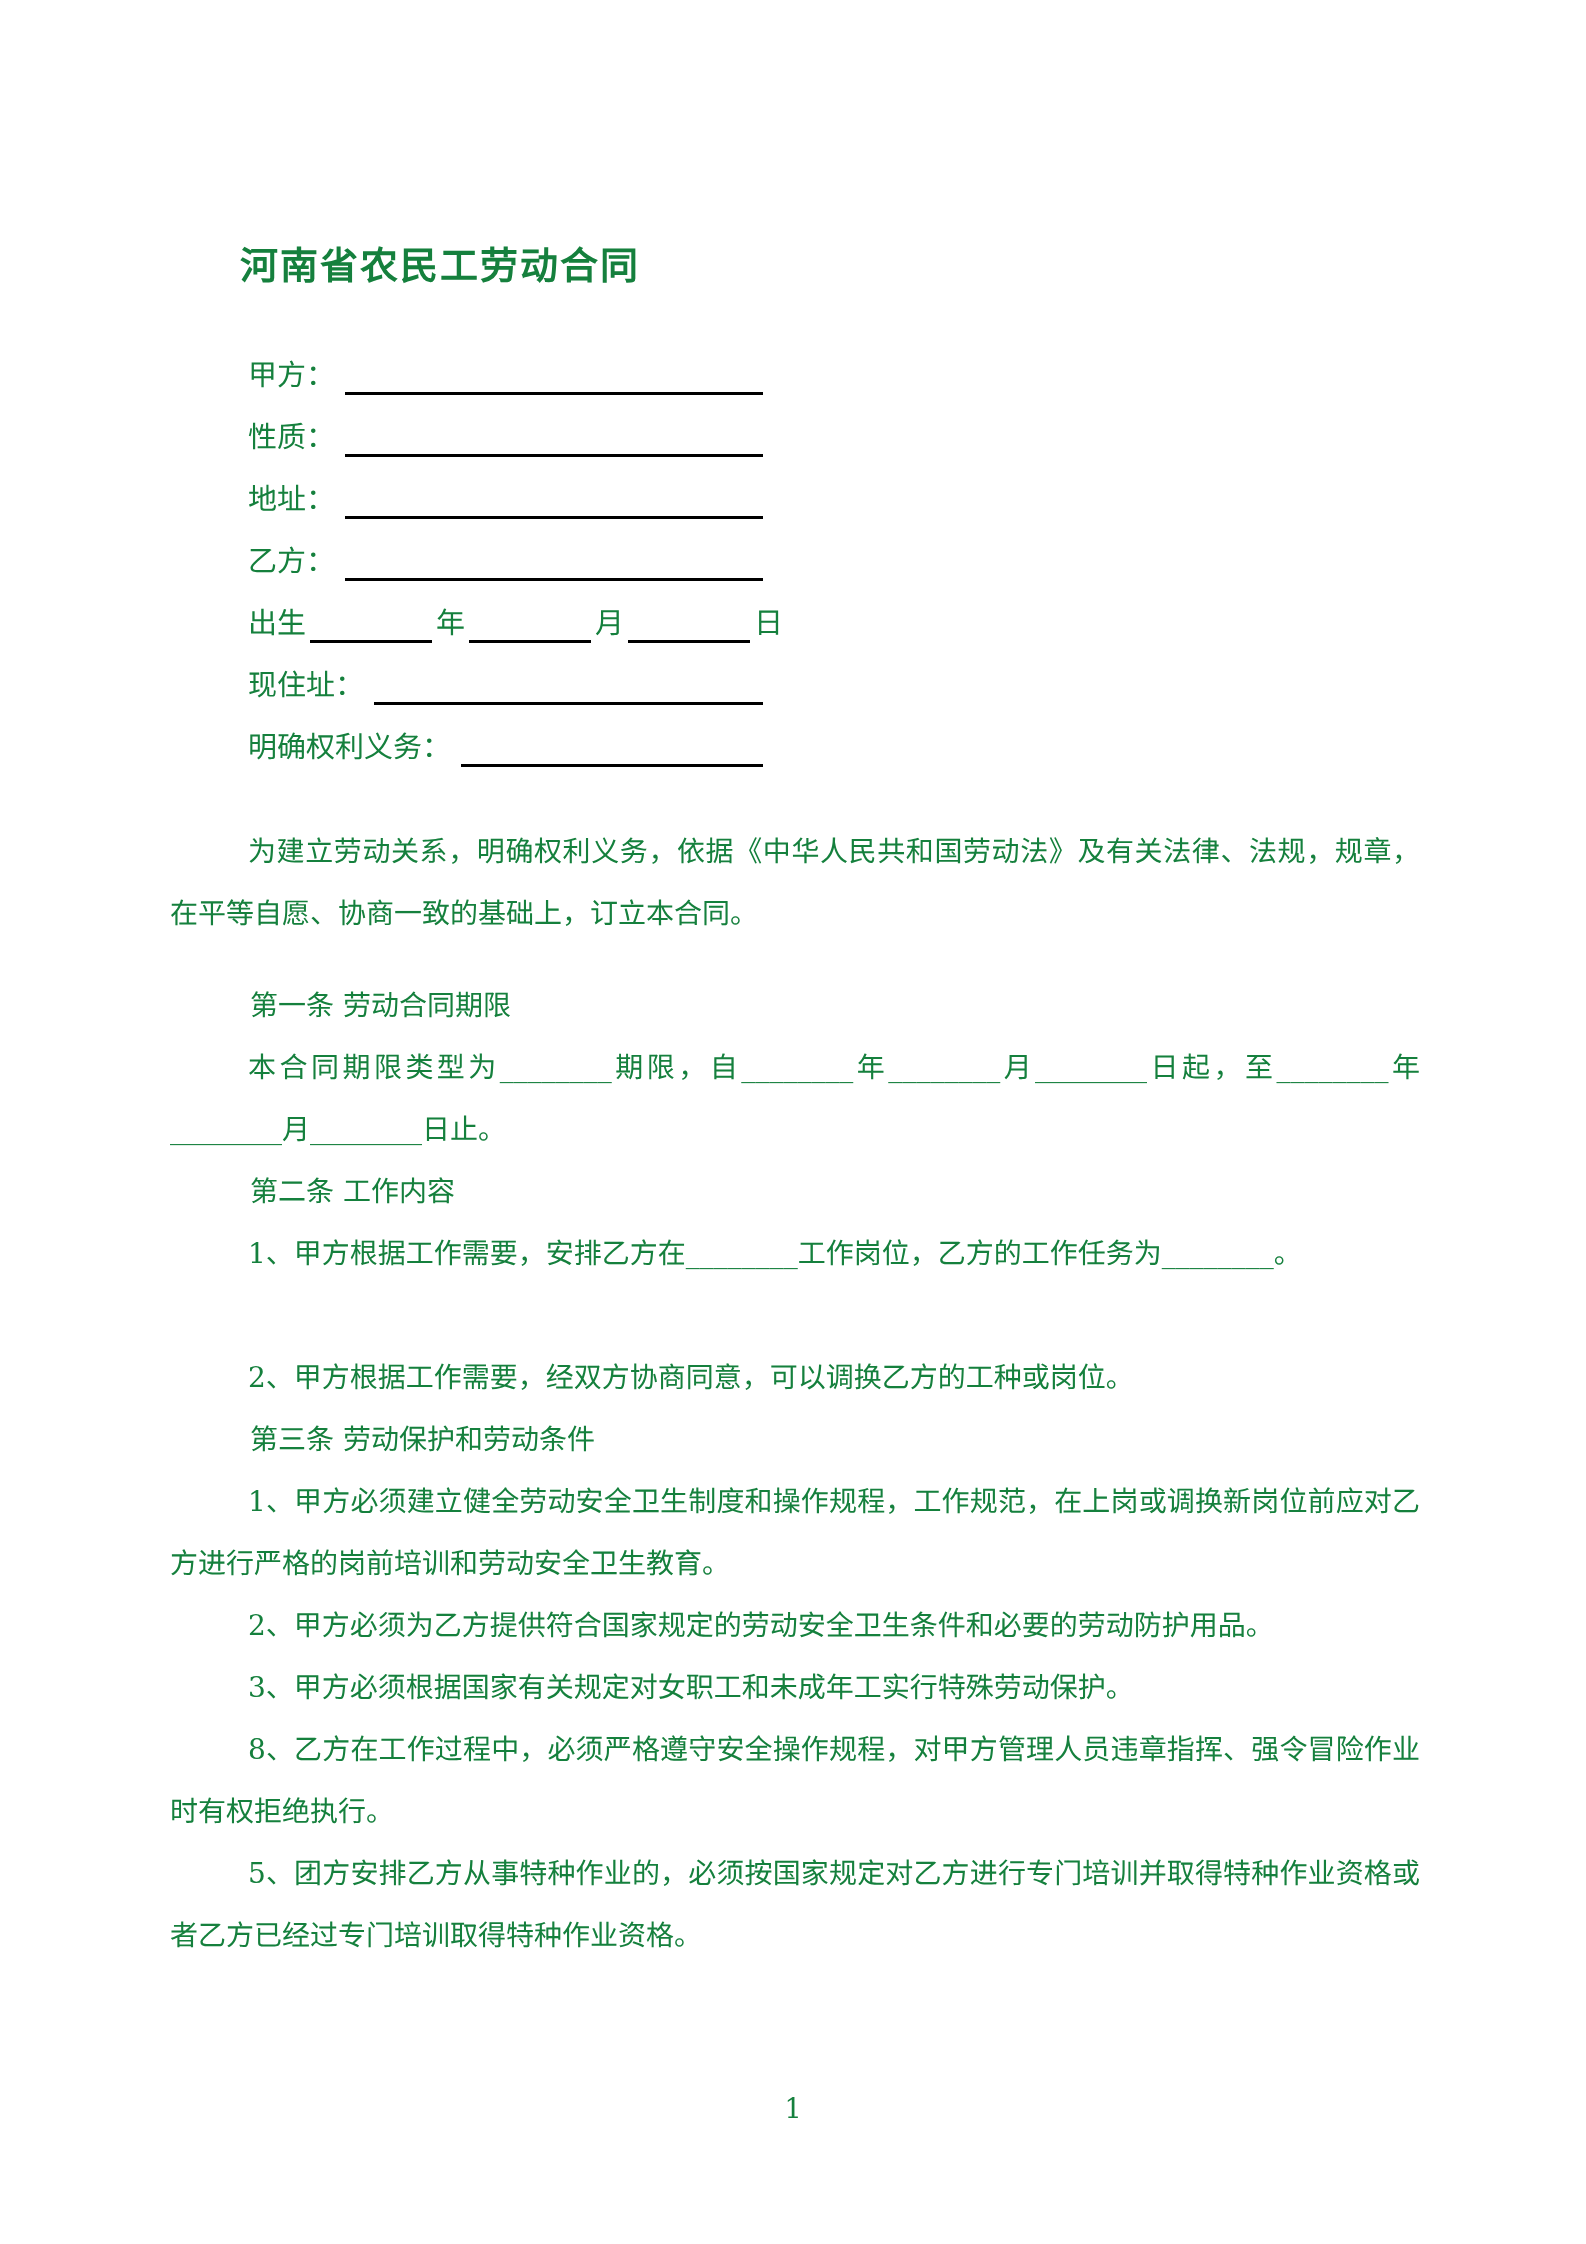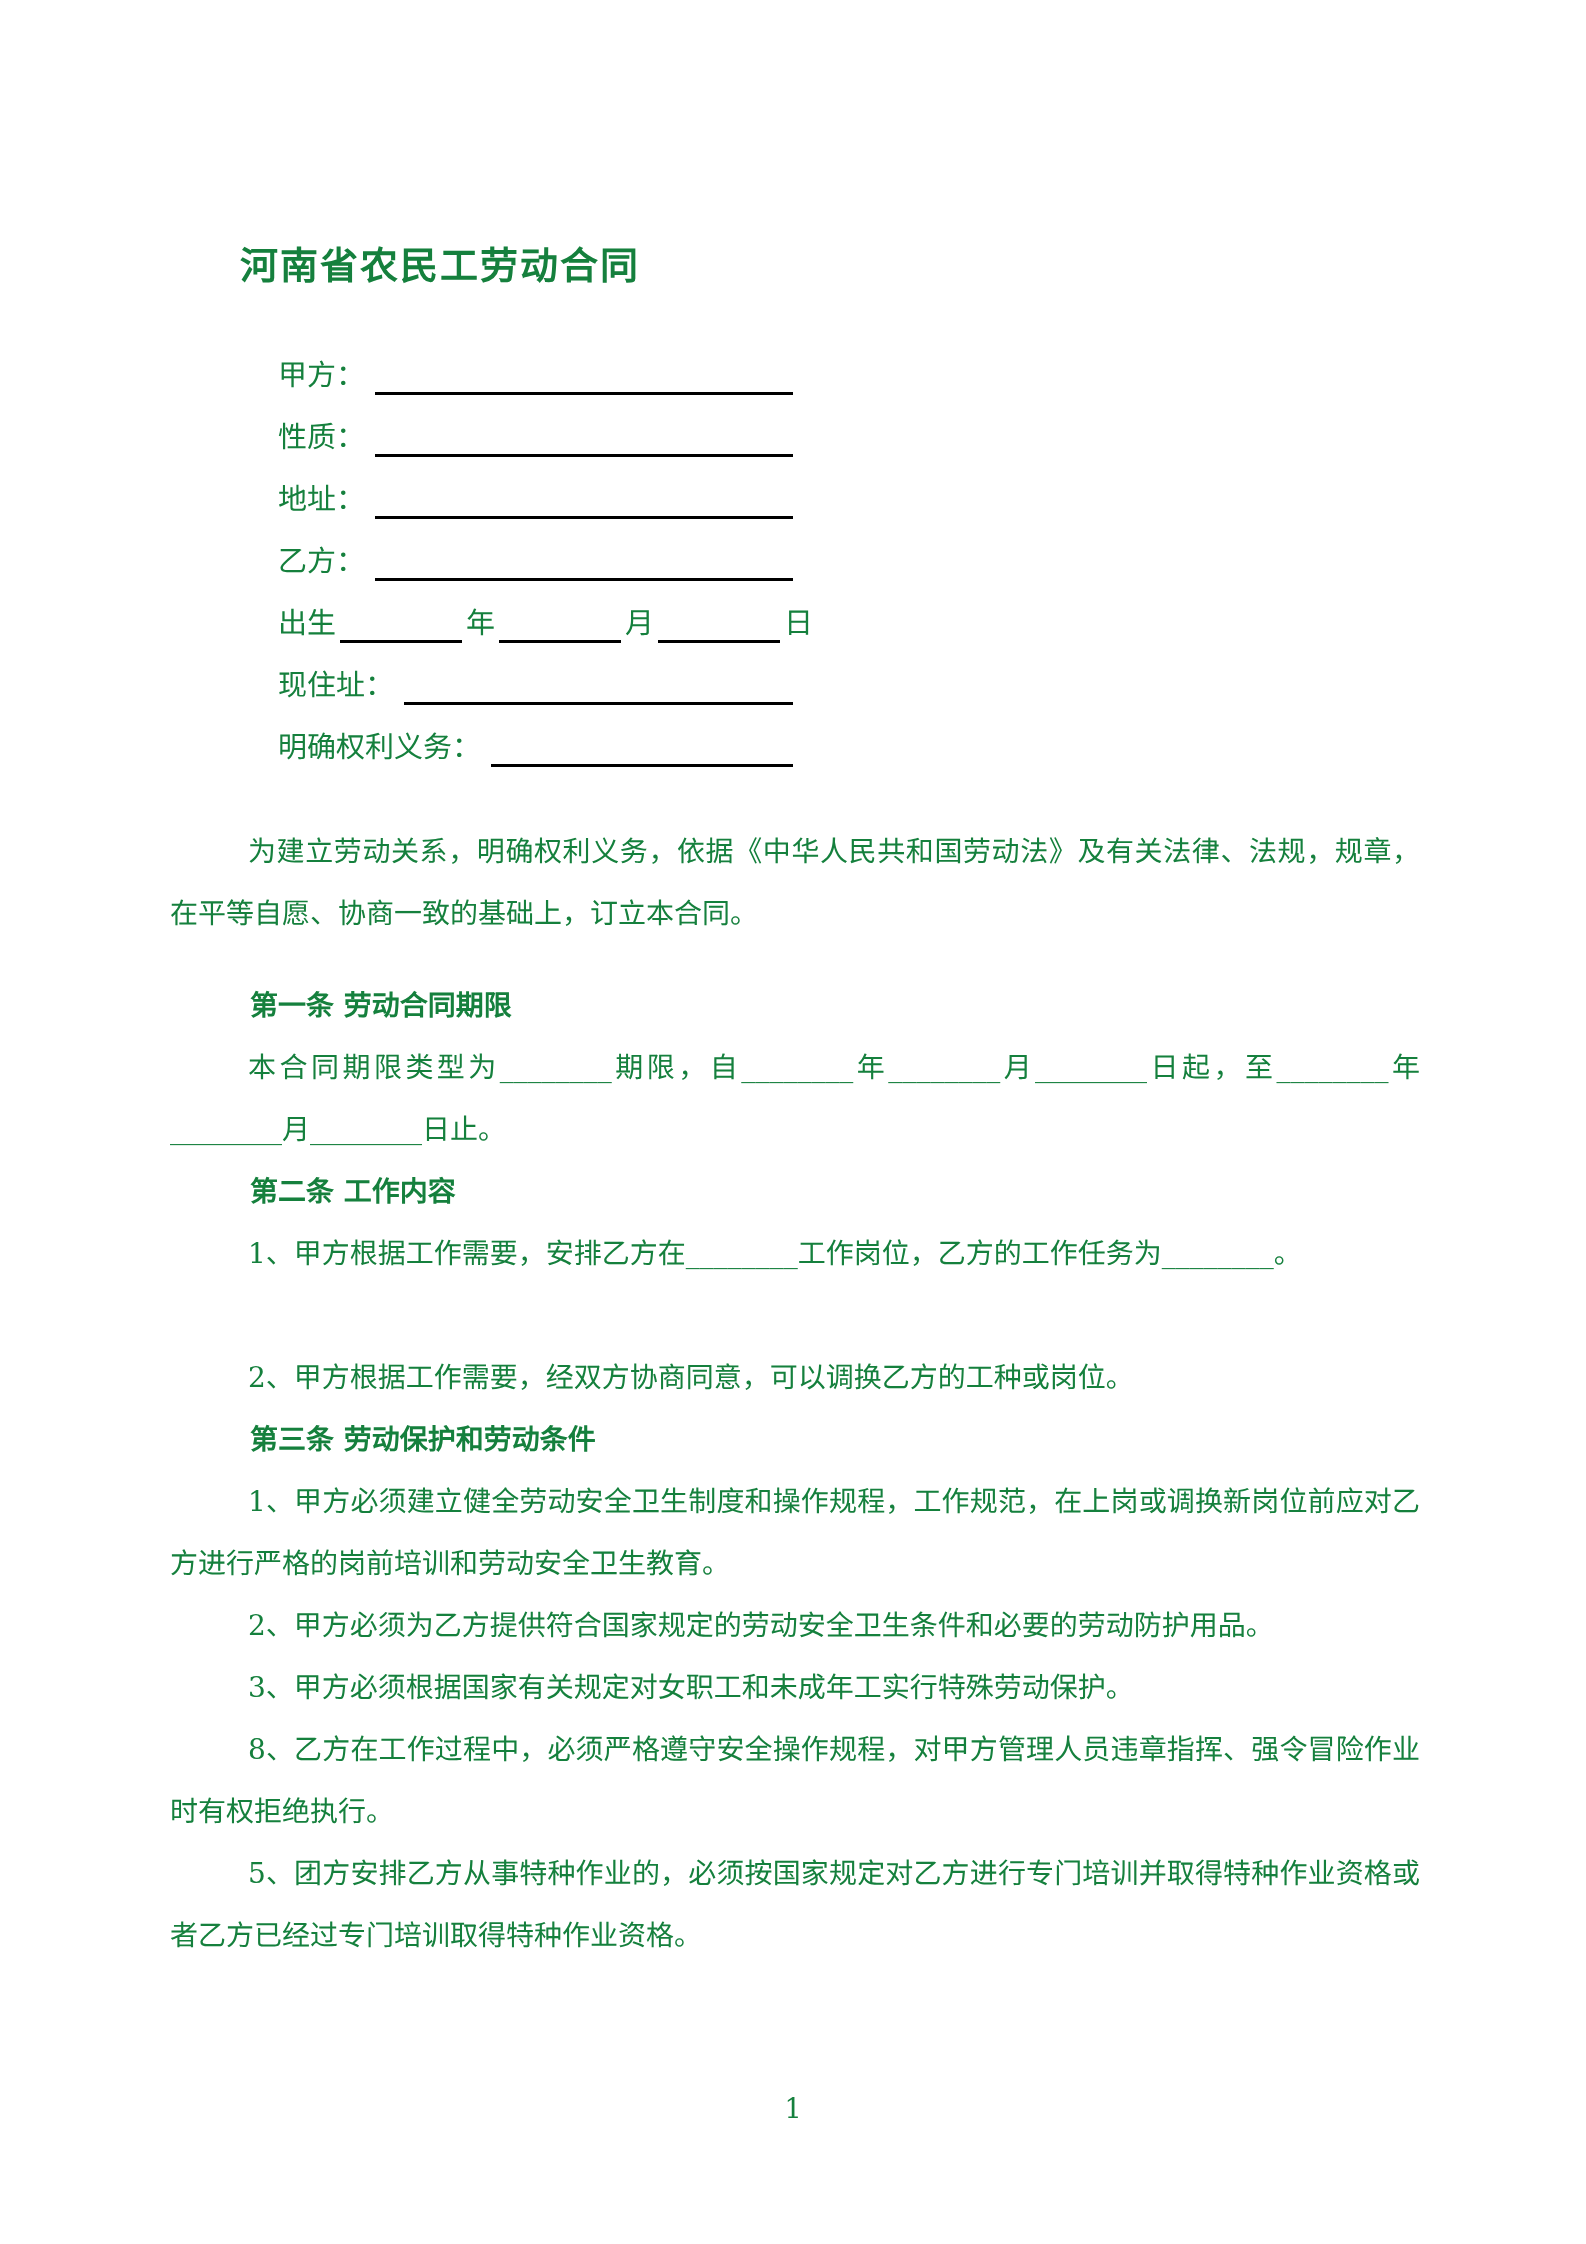--- a/index.html
+++ b/index.html
@@ -18,21 +18,21 @@
     margin:0;
     padding:243px 0 0 70px;
     font-family:"DejaVu Sans","Liberation Sans",sans-serif;
     font-weight:bold;
     font-size:38px;
     line-height:46px;
     letter-spacing:2px;
   }
 
   
-  .fields { margin:44px 0 0 108px; width:515px; }
+  .fields { margin:44px 0 0 78px; width:515px; }
   .frow {
     display:flex;
     align-items:flex-end;
     height:62px;
     font-size:29px;
     line-height:40px;
     white-space:nowrap;
   }
   .frow .lbl { flex:0 0 auto; }
   .blank {
@@ -43,21 +43,21 @@
     margin-left:10px;
     min-width:40px;
   }
   .blank.fixed { flex:0 0 auto; width:122px; margin-left:4px; margin-right:4px; }
 
   
   .bodytext { font-size:28px; line-height:62px; text-align:justify; }
   .intro { margin:54px 0 0 0; text-indent:78px; }
   .sec-heading {
     margin:0; padding-left:80px;
-    font-weight:bold; font-size:28px; line-height:62px;
+    font-weight:normal; font-size:28px; line-height:62px;
   }
   .sec-heading.first { margin-top:30px; }
   .para { margin:0; text-indent:78px; }
   .para.gap-before { margin-top:62px; }
 
   .pagenum {
     position:absolute; left:0; right:0; bottom:120px;
     text-align:center; font-size:27px;
   }
 </style>

